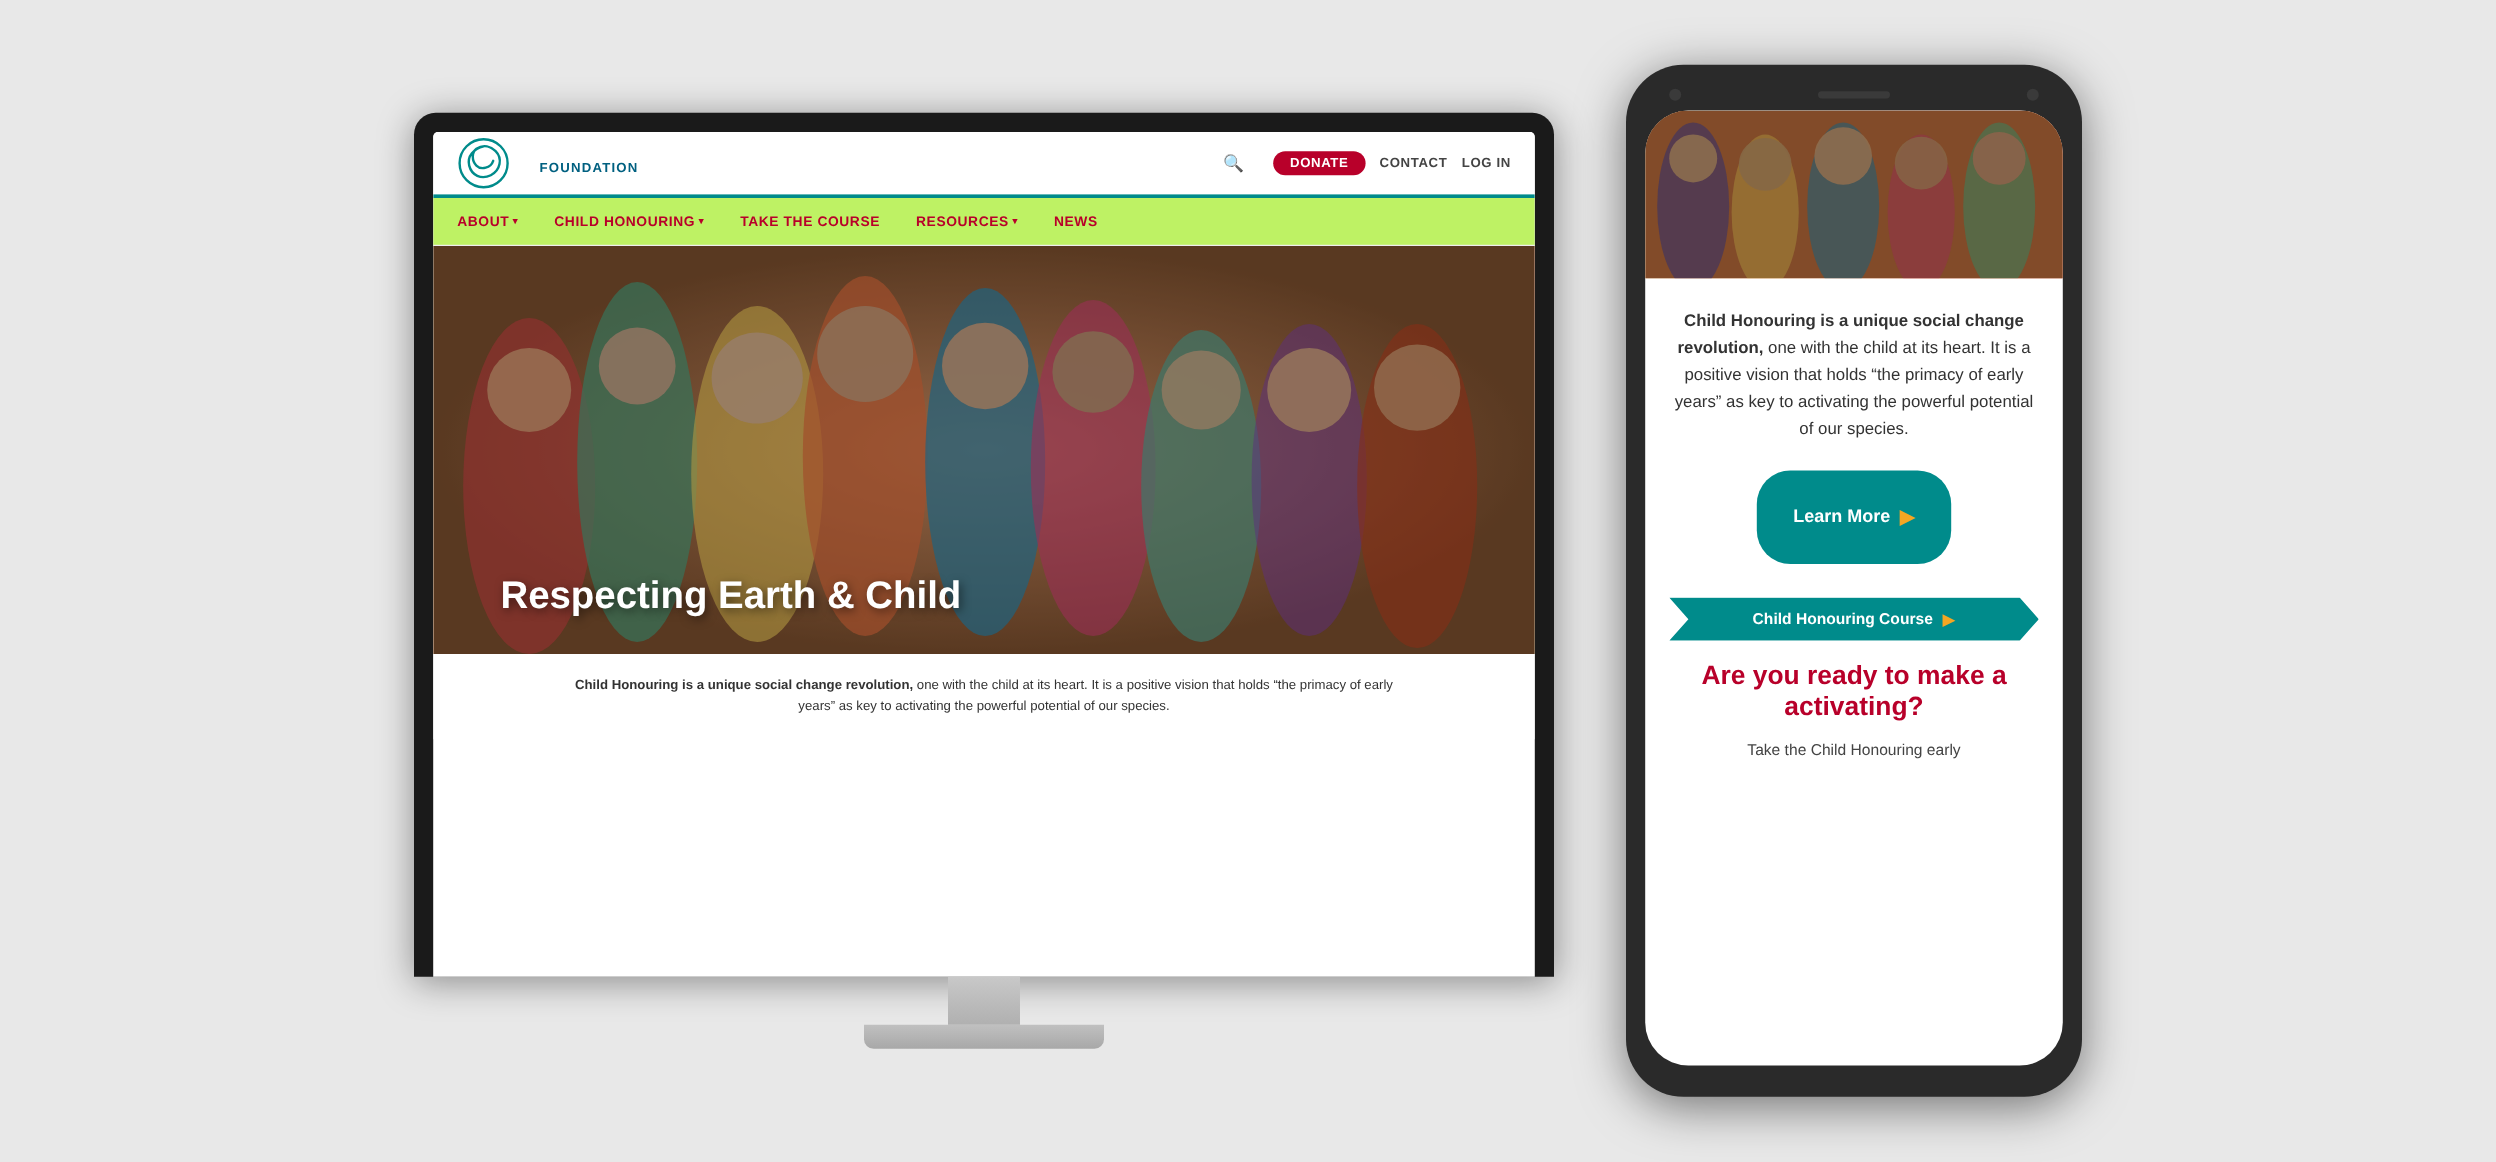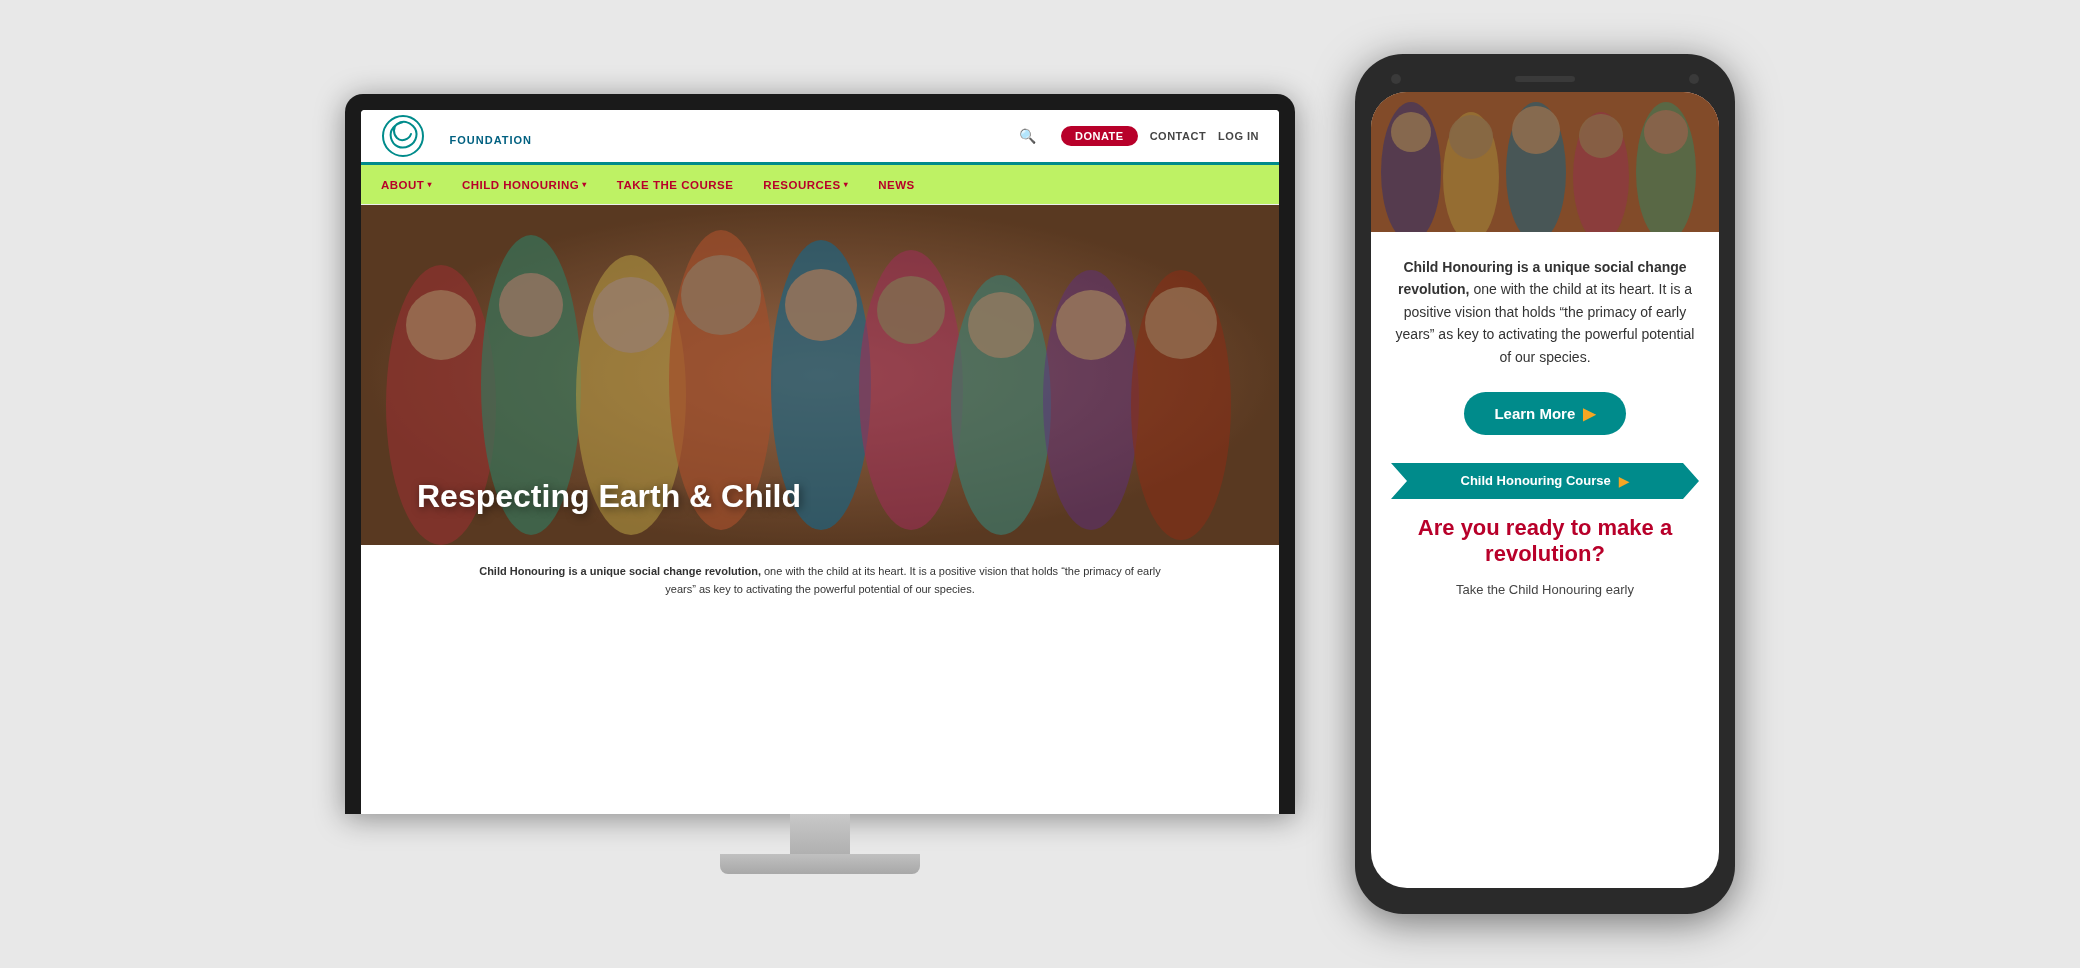--- a/index.html
+++ b/index.html
@@ -257,21 +257,21 @@
       font-weight: 900;
     }
     .learn-more-btn {
       display: flex;
       align-items: center;
       justify-content: center;
       background: #008b8b;
       color: #fff;
       font-size: 15px;
       font-weight: 700;
-      padding: 12px 30px;
+      padding: 29px 30px;
       border-radius: 28px;
       cursor: pointer;
       margin: 0 auto 28px;
       width: fit-content;
       gap: 8px;
     }
     .learn-more-arrow {
       color: #f5a623;
       font-size: 16px;
     }
@@ -454,17 +454,17 @@
         <span class="learn-more-arrow">▶</span>
       </div>
 
       <div class="phone-banner-section">
         <div class="phone-banner">
           <span class="phone-banner-text">Child Honouring Course</span>
           <span class="phone-banner-arrow">▶</span>
         </div>
       </div>
 
-      <h2 class="phone-cta-title">Are you ready to make a revolution?</h2>
+      <h2 class="phone-cta-title">Are you ready to make a activating?</h2>
       <p class="phone-cta-subtitle">Take the Child Honouring early</p>
     </div>
   </div>
 </div>
 
 </body></html>

